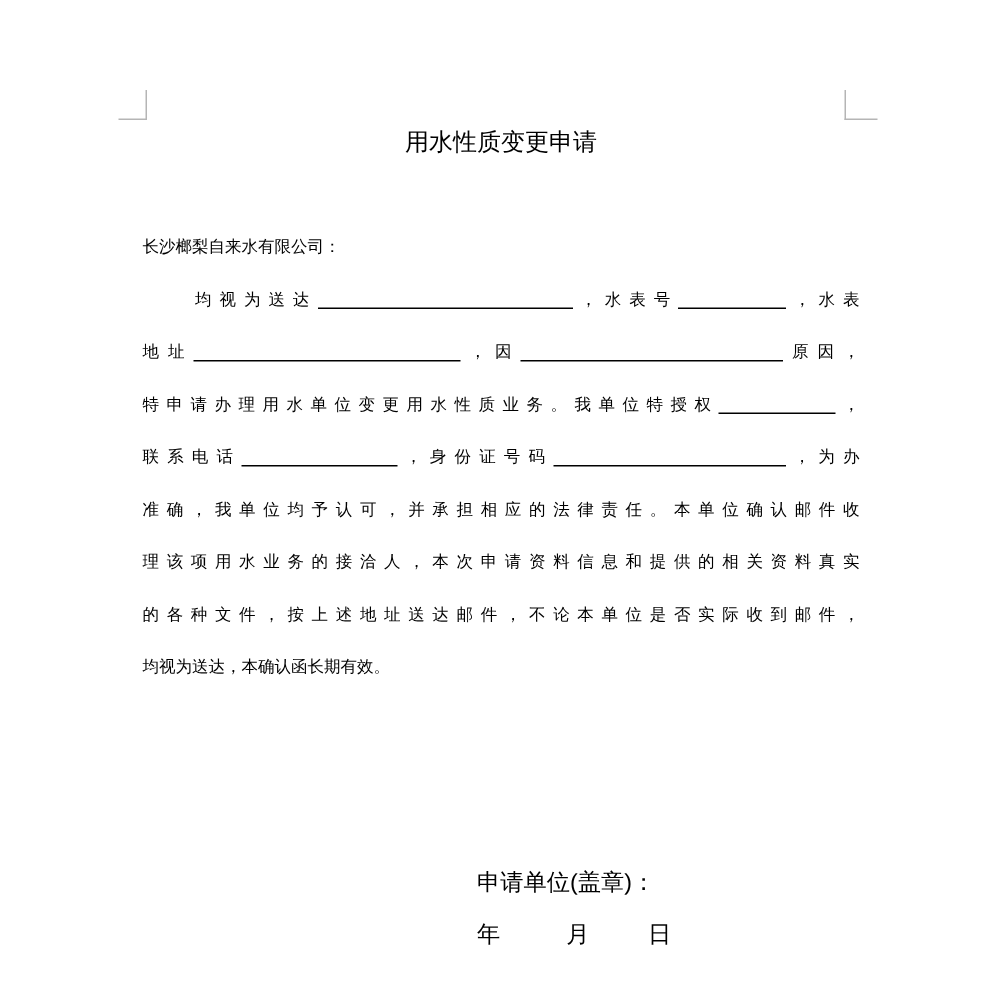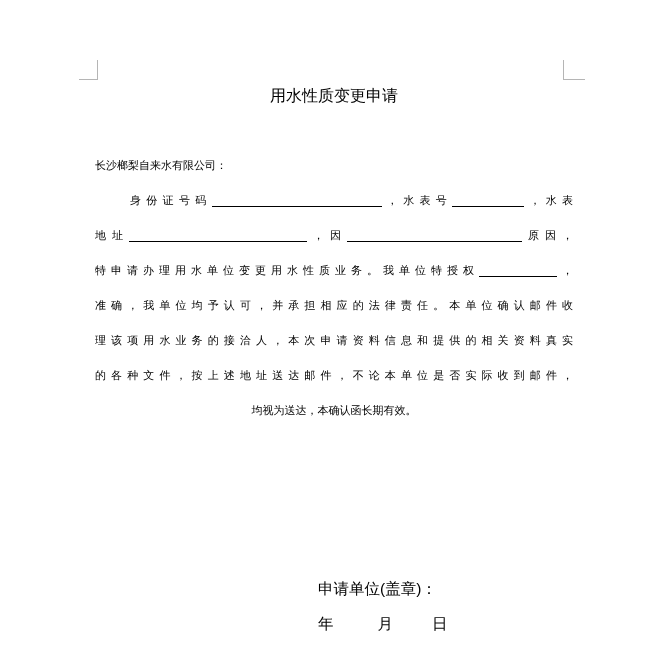--- a/index.html
+++ b/index.html
@@ -46,21 +46,21 @@
   .salutation {
     height: 35px; line-height: 35px;
     text-align: left;
   }
   .line {
     height: 35px; line-height: 35px;
     text-align: justify;
     text-align-last: justify;
   }
   .line.indent { text-indent: 35px; }
-  .line.no-just { text-align: center; text-align-last: auto; }
+  .line.no-just { text-align: left; text-align-last: auto; }
   .blank {
     display: inline-block;
     height: 3px;
     border-bottom: 1px solid var(--text-color);
     vertical-align: -3px;
   }
   .sig {
     position: absolute;
     left: 318px; top: 571px;
     font-size: 15.5px;
@@ -76,23 +76,24 @@
 <div class="page">
 
   <div class="crop tl"></div>
   <div class="crop tr"></div>
 
   <div class="title">用水性质变更申请</div>
 
   <div class="docbody">
     <div class="salutation">长沙榔梨自来水有限公司：</div>
     <div>
-        <div class="line indent"><span class="seg">身份证号码</span><span class="blank" style="width: 170px;"></span><span class="seg">，水表号</span><span class="blank" style="width: 72px;"></span><span class="seg">，水表</span></div>
+        <div class="line indent"><span class="seg">均视为送达</span><span class="blank" style="width: 170px;"></span><span class="seg">，水表号</span><span class="blank" style="width: 72px;"></span><span class="seg">，水表</span></div>
         <div class="line"><span class="seg">地址</span><span class="blank" style="width: 178px;"></span><span class="seg">，因</span><span class="blank" style="width: 175px;"></span><span class="seg">原因，</span></div>
         <div class="line"><span class="seg">特申请办理用水单位变更用水性质业务。我单位特授权</span><span class="blank" style="width: 78px;"></span><span class="seg">，</span></div>
+        <div class="line"><span class="seg">联系电话</span><span class="blank" style="width: 104px;"></span><span class="seg">，身份证号码</span><span class="blank" style="width: 155px;"></span><span class="seg">，为办</span></div>
         <div class="line"><span class="seg">准确，我单位均予认可，并承担相应的法律责任。本单位确认邮件收</span></div>
         <div class="line"><span class="seg">理该项用水业务的接洽人，本次申请资料信息和提供的相关资料真实</span></div>
         <div class="line"><span class="seg">的各种文件，按上述地址送达邮件，不论本单位是否实际收到邮件，</span></div>
         <div class="line no-just"><span class="seg">均视为送达，本确认函长期有效。</span></div>
       </div>
   </div>
 
   <div class="sig">
     <div class="unit">申请单位(盖章)：</div>
     <div class="date">

